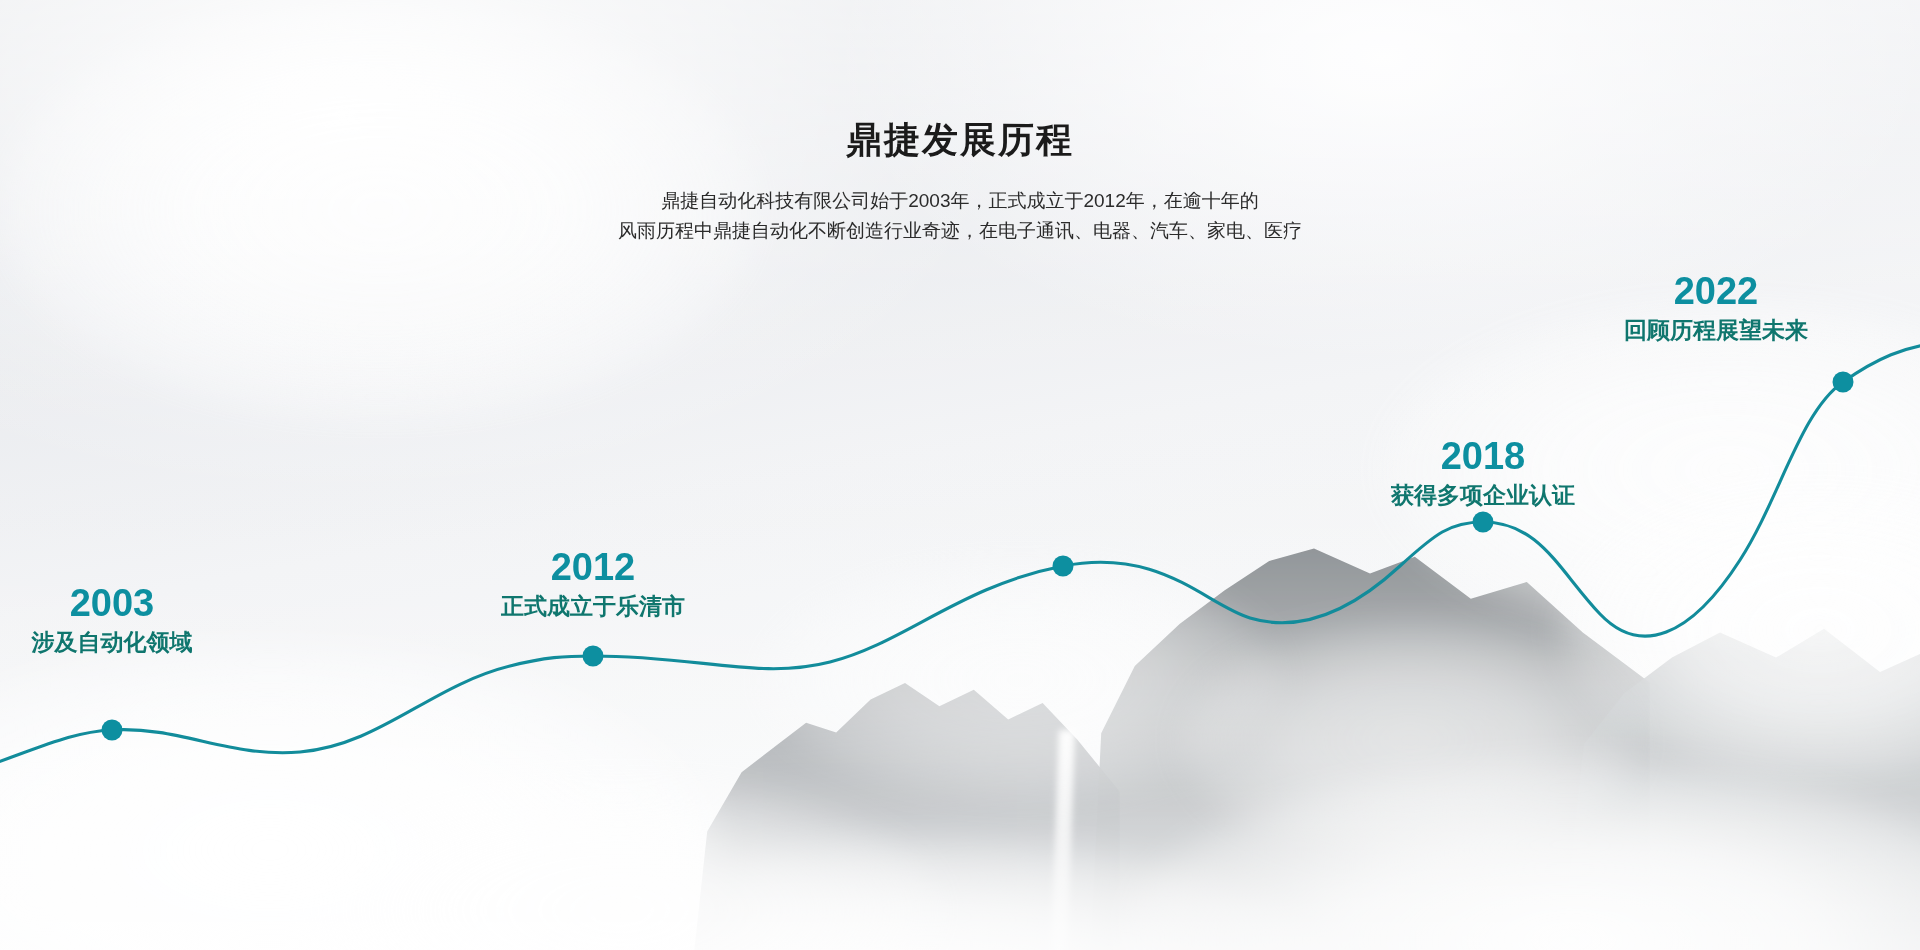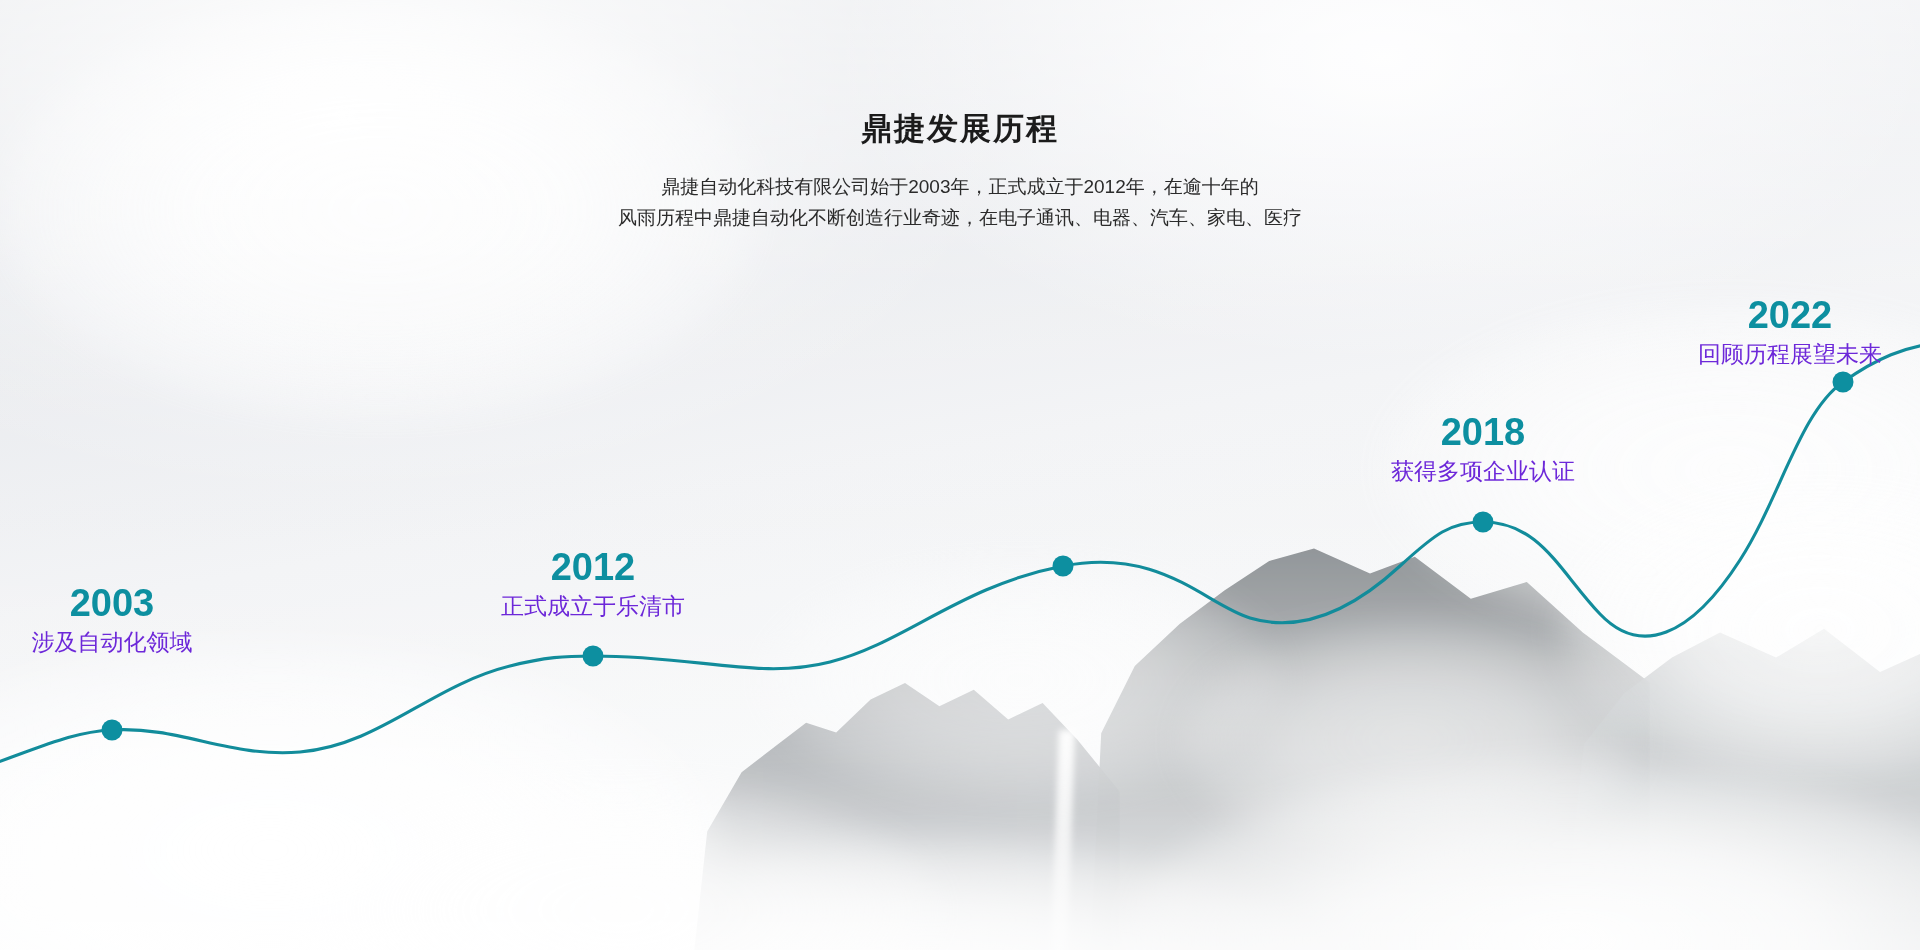--- a/index.html
+++ b/index.html
@@ -81,25 +81,25 @@
   }
 
   
   .header {
     position: absolute;
     left: 0; right: 0; top: 104px;
     text-align: center;
     z-index: 6;
   }
   .title {
-    font-size: 31px;
+    font-size: 36px;
     font-weight: bold;
     color: #1b1b1b;
     letter-spacing: 2px;
-    margin: 8px;
+    margin: 16px;
     line-height: 1.1;
   }
   .subtitle {
     margin: 26px 0 0 0;
     font-size: 19px;
     line-height: 1.62;
     color: #2b2b2b;
     font-weight: normal;
   }
   .subtitle div { white-space: pre; }
@@ -117,22 +117,22 @@
   }
   .m-year {
     font-size: 38px;
     font-weight: bold;
     color: #0d8fa0;
     line-height: 1.05;
     letter-spacing: 0px;
   }
   .m-desc {
     font-size: 23px;
-    font-weight: normal;
-    color: #6d28d9;
+    font-weight: bold;
+    color: #0f766e;
     line-height: 1.25;
     margin-top: 4px;
   }
 </style>
 </head>
 <body>
 
 <div id="stage">
 
   <div class="bg-layer bg-sky"></div>
@@ -188,24 +188,24 @@
       <div class="m-year">2003</div>
       <div class="m-desc">涉及自动化领域</div>
     </div>
 
     <div class="milestone" style="left:593px;  top:548px;text-align:center;">
       <div class="m-year">2012</div>
       <div class="m-desc">正式成立于乐清市</div>
     </div>
 
 
-    <div class="milestone" style="left:1483px; top:413px;">
+    <div class="milestone" style="left:1483px; top:437px;">
       <div class="m-year">2018</div>
       <div class="m-desc">获得多项企业认证</div>
     </div>
 
-    <div class="milestone" style="left:1790px; top:272px;margin-top:24px;">
+    <div class="milestone" style="left:1716px; top:272px;">
       <div class="m-year">2022</div>
       <div class="m-desc">回顾历程展望未来</div>
     </div>
   </div>
 
 </div>
 
 </body></html>

